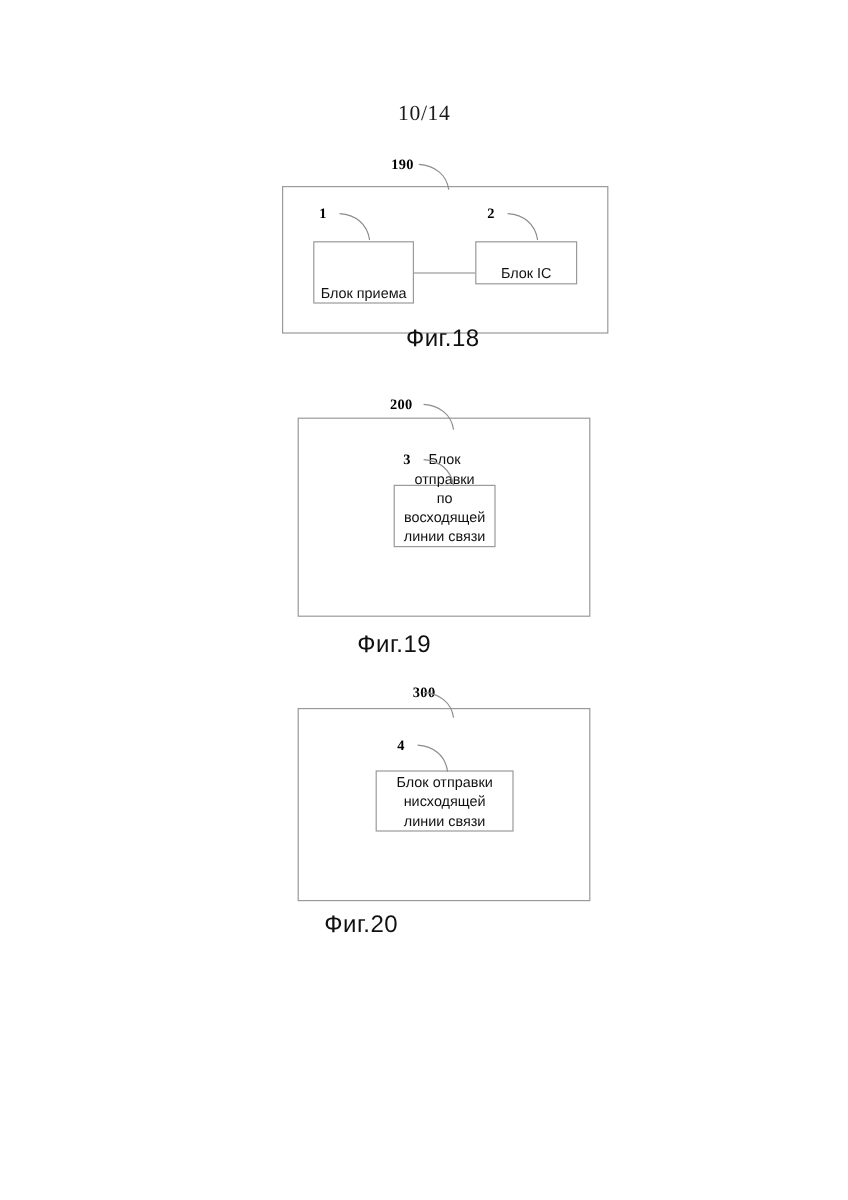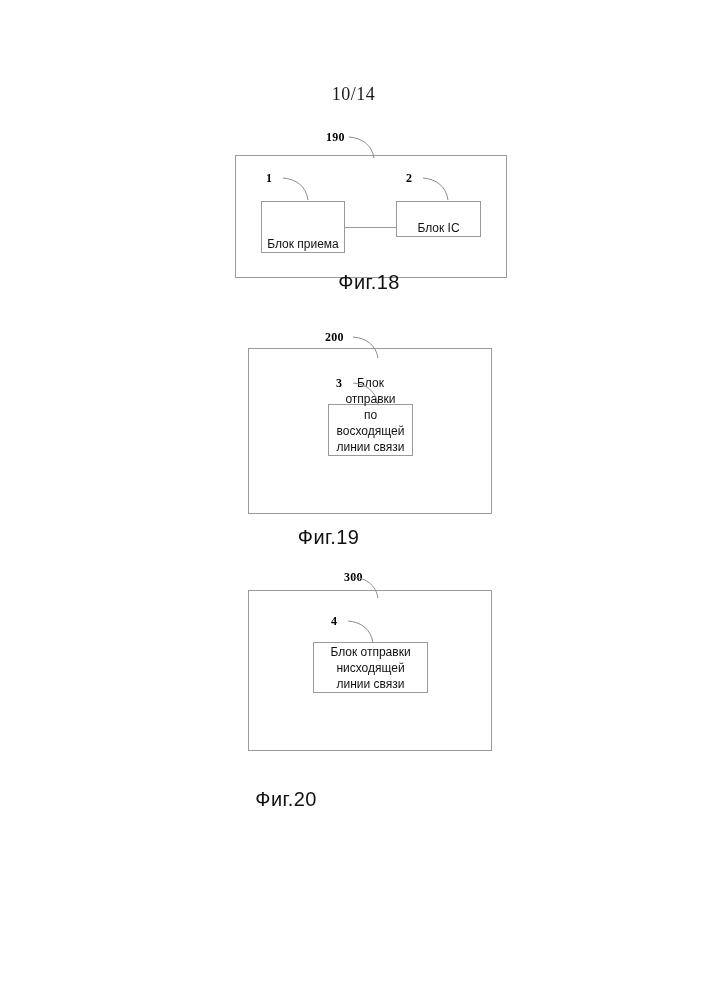--- a/index.html
+++ b/index.html
@@ -104,21 +104,21 @@
   #fig19-box3  { left: 328px; top: 404px; width: 85px;  height: 52px; }
   #fig19-num200 { left: 325px; top: 330px; }
   #fig19-num3   { left: 336px; top: 376px; }
   #fig19-caption { left: 0; top: 526px; width: 657px; }
 
   
   #fig20-outer { left: 248px; top: 590px; width: 244px; height: 161px; }
   #fig20-box4  { left: 313px; top: 642px; width: 115px; height: 51px; }
   #fig20-num300 { left: 344px; top: 570px; }
   #fig20-num4   { left: 331px; top: 614px; }
-  #fig20-caption { left: 3px; top: 760px; width: 566px; margin-top: 28px; }
+  #fig20-caption { left: 18px; top: 760px; width: 566px; }
 </style>
 </head>
 <body>
 
 <div class="page-number">10/14</div>
 
 <div class="figure">
 
   <div class="outer-box" id="fig18-outer"></div>
 

